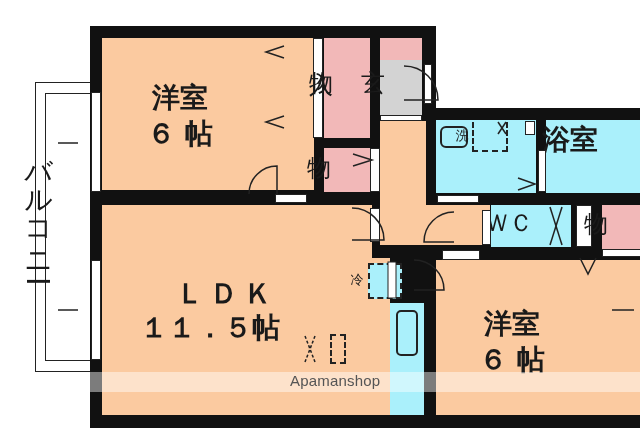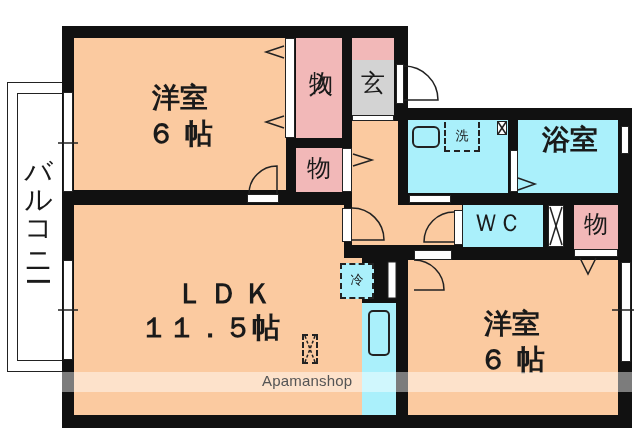--- a/index.html
+++ b/index.html
@@ -1,18 +1,18 @@
 <!DOCTYPE html>
 <html><head>
 <meta charset="utf-8">
 <style>
   html, body { margin:0; padding:0; background:#ffffff; }
   body { width:640px; height:433px; position:relative; overflow:hidden;
          font-family:"DejaVu Sans", "Liberation Sans", sans-serif; color:#1a1a1a; }
-  .abs { position:absolute; box-sizing:border-box; }
+  .abs { position:absolute; box-sizing:border-box;margin-left:28px; }
   .wall { background:#111; }
   .room-orange { background:#fbcaa0; }
   .room-pink { background:#f2b8b8; }
   .room-blue { background:#aaf0fb; }
   .room-gray { background:#d3d3d3; }
   .win { background:#fff; border:1px solid #222; }
   .lbl { position:absolute; text-align:center; line-height:1.12; color:#1a1a1a; }
   .big { font-size:28px;font-weight:bold; }
   .mid { font-size:24px; }
   .small { font-size:13px; }
@@ -58,21 +58,21 @@
 <div class="abs win" style="left:409px;top:195px;width:42px;height:8px;"></div>
 
 <div class="abs room-blue" style="left:518px;top:120px;width:100px;height:73px;"></div>
 <div class="lbl big" style="left:524px;top:124px;width:92px;">浴室</div>
 <div class="abs win" style="left:510px;top:150px;width:8px;height:42px;"></div>
 <div class="abs win" style="left:621px;top:126px;width:8px;height:28px;"></div>
 
 <div class="abs win" style="left:497px;top:121px;width:10px;height:14px;"></div>
 
 <div class="abs room-blue" style="left:463px;top:205px;width:80px;height:42px;"></div>
-<div class="lbl mid" style="left:458px;top:210px;width:80px;">ＷＣ</div>
+<div class="lbl mid" style="left:469px;top:210px;width:80px;">ＷＣ</div>
 <div class="abs win" style="left:454px;top:210px;width:9px;height:35px;"></div>
 <div class="abs win" style="left:548px;top:205px;width:16px;height:42px;"></div>
 
 <div class="abs room-pink" style="left:574px;top:205px;width:44px;height:44px;"></div>
 <div class="lbl mid" style="left:574px;top:211px;width:44px;">物</div>
 <div class="abs win" style="left:574px;top:249px;width:44px;height:8px;"></div>
 
 <div class="abs room-orange" style="left:74px;top:205px;width:270px;height:210px;"></div>
 <div class="abs room-orange" style="left:344px;top:258px;width:18px;height:157px;"></div>
 <div class="lbl big" style="left:152px;top:278px;width:150px;letter-spacing:6px;">ＬＤＫ</div>

